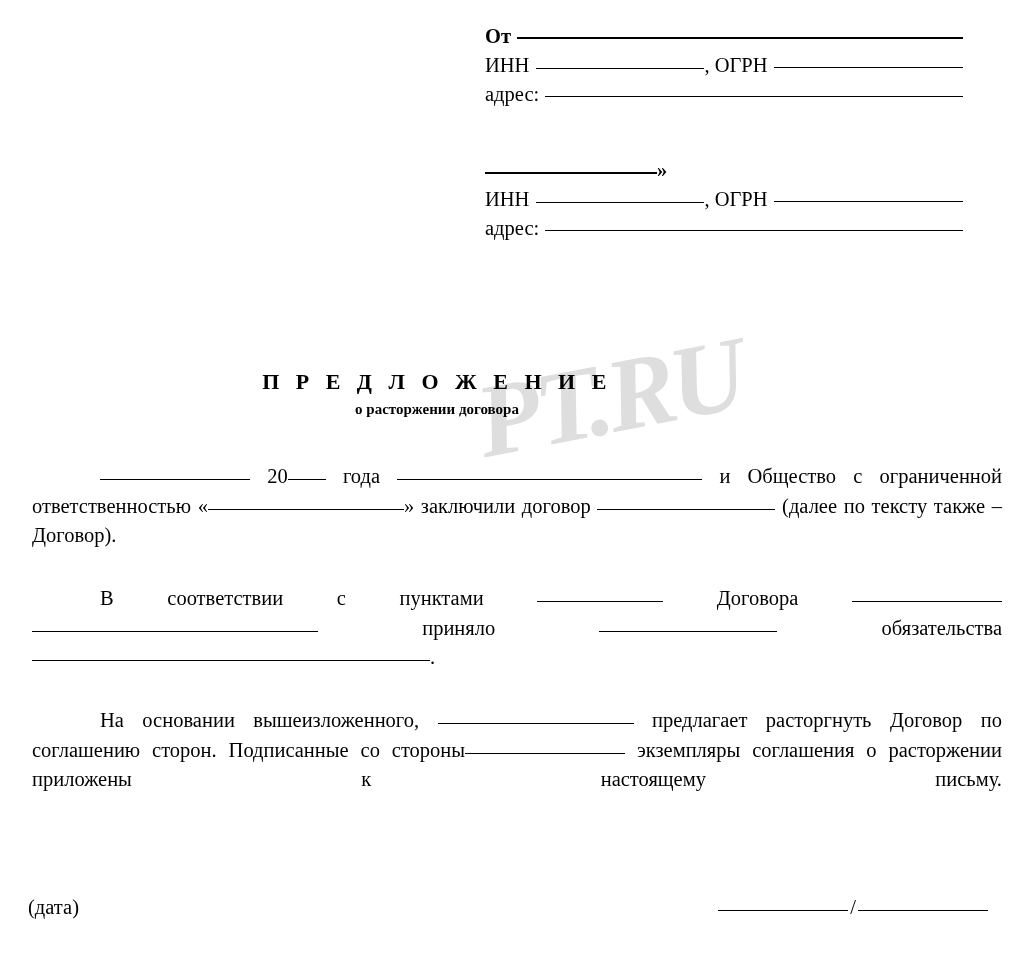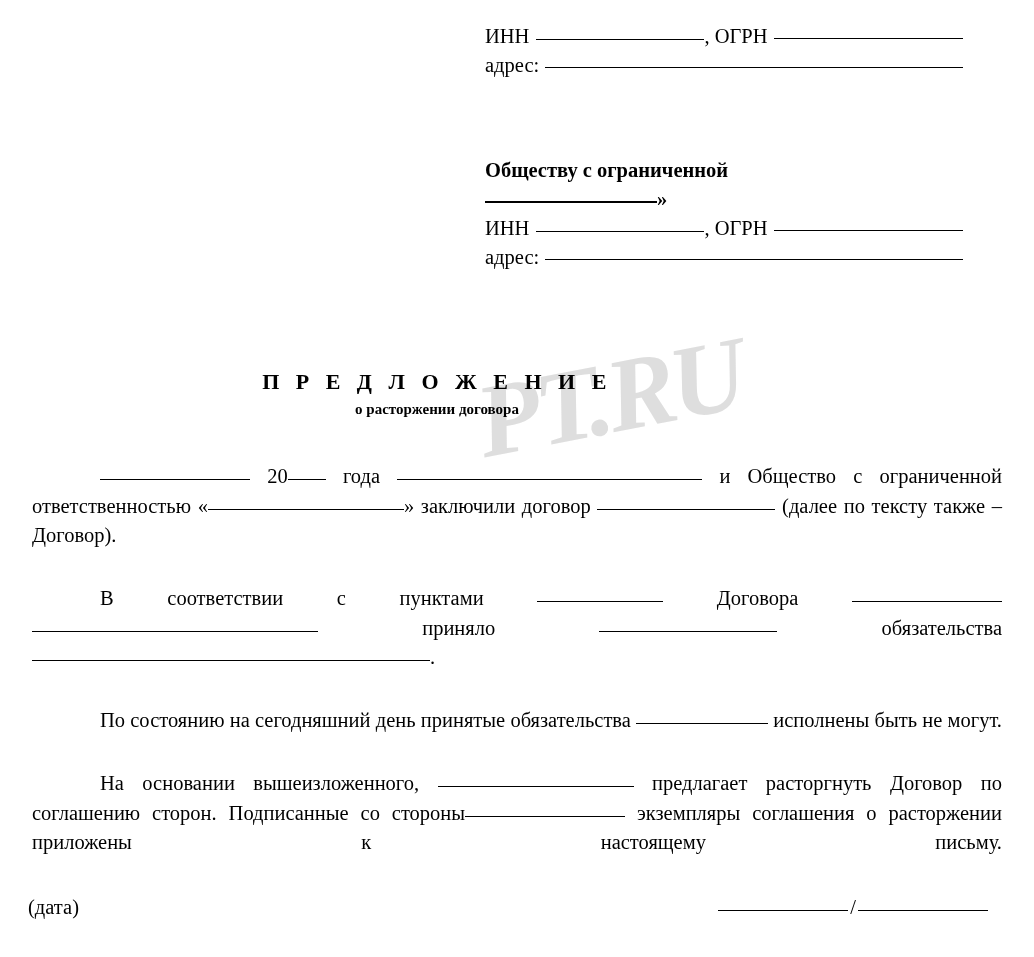--- a/index.html
+++ b/index.html
@@ -167,33 +167,36 @@
 <body>
 
 <div id="page">
 
   <div class="watermark">
     <div class="watermark-text">PT.RU</div>
   </div>
 
   <div class="addr-block" id="addr-from">
     <div class="addr-line">
+      <span class="lbl bold">От</span>
+      <span class="flexfill thick"></span>
+    </div>
+    <div class="addr-line">
       <span class="lbl">ИНН</span>
       <span class="blank" style="width:168px; margin-left:7px;"></span>
       <span class="lbl">, ОГРН</span>
       <span class="flexfill"></span>
     </div>
     <div class="addr-line">
       <span class="lbl">адрес:</span>
       <span class="flexfill"></span>
     </div>
   </div>
 
   <div class="addr-block" id="addr-to">
-    <div class="to-head">Обществу с ограниченной</div>
     <div class="addr-line">
       <span class="blank thick" style="width:172px;"></span>
       <span class="lbl bold">»</span>
     </div>
     <div class="addr-line">
       <span class="lbl">ИНН</span>
       <span class="blank" style="width:168px; margin-left:7px;"></span>
       <span class="lbl">, ОГРН</span>
       <span class="flexfill"></span>
     </div>
@@ -207,21 +210,20 @@
     <div id="doc-title">П Р Е Д Л О Ж Е Н И Е</div>
     <div id="doc-subtitle">о расторжении договора</div>
   </div>
 
   <div id="body-text">
 
     <p class="para"><span class="indent"></span><span class="blank" style="width:150px;"></span> <span>20</span><span class="blank" style="width:38px;"></span> <span>года</span> <span class="blank" style="width:305px;"></span> <span>и Общество с ограниченной ответственностью</span> <span>«</span><span class="blank" style="width:196px;"></span><span>»</span> <span>заключили договор</span> <span class="blank" style="width:178px;"></span> <span>(далее по тексту также – Договор).</span></p>
 
     <p class="para"><span class="indent"></span><span>В соответствии с пунктами</span> <span class="blank" style="width:126px;"></span> <span>Договора</span> <span class="blank" style="width:150px;"></span> <span class="blank" style="width:286px;"></span> <span>приняло</span> <span class="blank" style="width:178px;"></span> <span>обязательства</span> <span class="blank" style="width:398px;"></span><span>.</span></p>
 
-    <p class="para"><span class="indent"></span><span>По состоянию на сегодняшний день принятые обязательства</span> <span class="blank" style="width:132px;"></span> <span>исполнены быть не могут.</span></p>
 
     <p class="para"><span class="indent"></span><span>На основании вышеизложенного,</span> <span class="blank" style="width:196px;"></span> <span>предлагает расторгнуть Договор по соглашению сторон. Подписанные со стороны</span><span class="blank" style="width:160px;"></span> <span>экземпляры соглашения о расторжении приложены к настоящему письму.</span></p>
 
 
   </div>
 
   <div id="footer">
     <div id="footer-date">(дата)</div>
     <div id="sign-group">
       <span class="blank" style="width:130px;"></span>

